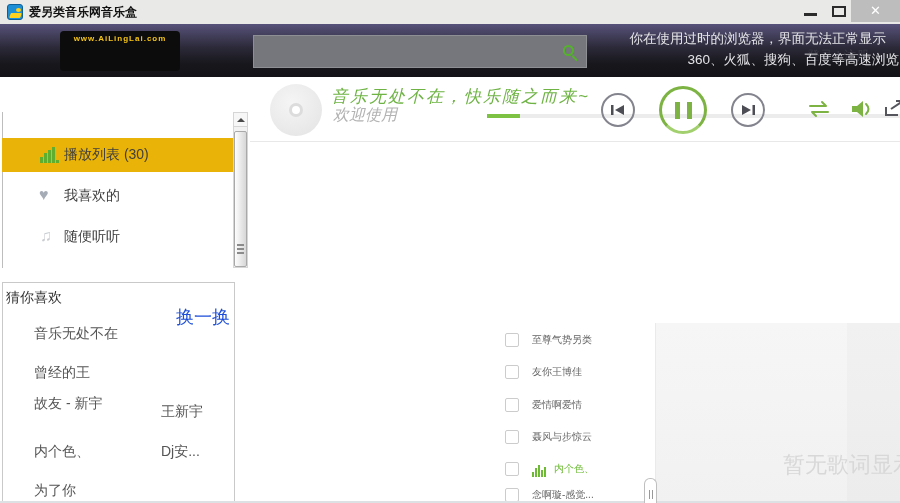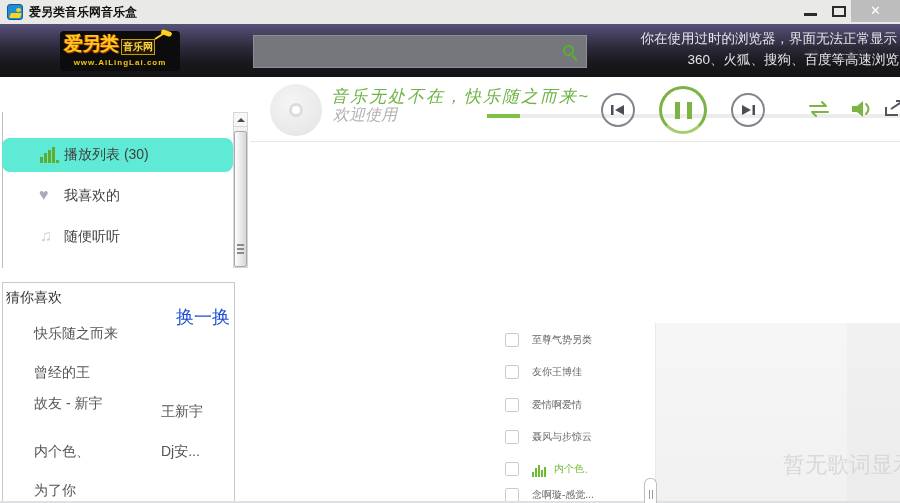--- a/index.html
+++ b/index.html
@@ -27,21 +27,21 @@
   .logo-big { font-size:19px; font-weight:900; color:#ffc91c; letter-spacing:-1px;
               text-shadow:1px 1px 0 #a33a00, -1px 0 0 #a33a00; }
   .logo-small { font-size:10px; font-weight:bold; color:#ffd64a; border:1px solid #c79a12; padding:0 1px; margin:0 0 2px 3px; background:#241a00; }
   .logo-mic { position:absolute; right:2px; top:-4px; width:22px; height:12px; }
   .logo-url { font-size:8px; font-weight:bold; color:#f5c518; letter-spacing:1px; text-align:center; margin-top:1px; }
   .search-box { position:absolute; left:253px; top:11px; width:334px; height:33px; background:#76767d; border:1px solid #8e8e95; }
   .search-input { position:absolute; left:4px; top:2px; width:300px; height:27px; background:transparent; border:none; outline:none; color:#eee; font-size:14px; }
   .mag { position:absolute; right:12px; top:9px; width:11px; height:11px; border:2px solid #54b32b; border-radius:50%; }
   .mag .tail { position:absolute; left:8px; top:8px; width:7px; height:2px; background:#54b32b; transform:rotate(45deg); transform-origin:0 0; }
   .login-faint { position:absolute; left:793px; top:23px; font-size:13px; color:#3c3c47; z-index:1;margin-left:14px; }
-  .warn1 { position:absolute; right:3px; top:6px; font-size:13.5px; color:#e4e4e7; z-index:2; white-space:nowrap; }
+  .warn1 { position:absolute; right:14px; top:6px; font-size:13.5px; color:#e4e4e7; z-index:2; white-space:nowrap; }
   .warn2 { position:absolute; right:1px; top:27px; font-size:13.5px; color:#e4e4e7; z-index:2; white-space:nowrap; }
 
   
   .disc { position:absolute; left:270px; top:84px; width:52px; height:52px; border-radius:50%;
           background:radial-gradient(circle at 42% 36%, #f5f5f5 0%, #ebebeb 55%, #e2e2e2 100%); }
   .disc .hole { position:absolute; left:19px; top:19px; width:14px; height:14px; border-radius:50%; background:#fff; border:3px solid #dcdcdc; }
   .marquee { position:absolute; left:331px; top:85px; font-size:17px; font-style:italic; color:#6eb344; letter-spacing:2px; white-space:nowrap; }
   .welcome { position:absolute; left:333px; top:105px; font-size:16px; font-style:italic; color:#b3b3b3; }
   .progress-track { position:absolute; left:487px; top:114px; width:413px; height:4px; background:#ececec; }
   .progress-fill { position:absolute; left:0; top:0; width:33px; height:4px; background:#7dc242; }
@@ -52,21 +52,21 @@
   .pause-bars { display:flex; gap:7px; }
   .pause-bars i { display:block; width:5px; height:17px; background:#7cb342; }
   .icon-loop { position:absolute; left:806px; top:100px; }
   .icon-volume { position:absolute; left:850px; top:100px; }
   .icon-share { position:absolute; left:884px; top:99px; }
   .player-divider { position:absolute; left:250px; top:141px; width:650px; height:1px; background:#e8e8e8; }
 
   
   .listbox1 { position:absolute; left:2px; top:112px; width:246px; height:156px; border-left:1px solid #bdbdbd; background:#fff; }
   .side-row { position:absolute; left:2px; width:231px; height:34px; }
-  .side-row.active { background:#5eead4;border-radius:8px; }
+  .side-row.active { background:#eab308; }
   .side-label { position:absolute; left:62px; top:8px; font-size:14px; color:#3f3f3f; }
   .eq { position:absolute; left:38px; bottom:9px; display:flex; align-items:flex-end; gap:1px; }
   .eq i { display:block; width:3px; background:#5fae2f; }
   .eq .dot { width:3px; height:3px; background:#5fae2f; }
   .heart-ic { position:absolute; left:37px; top:7px; font-size:16px; color:#a6acb5; }
   .note-ic { position:absolute; left:38px; top:7px; font-size:16px; color:#c9ccd1; }
 
   .side-scrollbar { position:absolute; left:233px; top:112px; width:15px; height:156px; background:#f2f2f2; border:1px solid #d6d6d6; }
   .sb-up { position:absolute; left:0; top:0; width:13px; height:14px; background:#f7f7f7; border-bottom:1px solid #d6d6d6; }
   .sb-up .tri { position:absolute; left:3px; top:5px; width:0; height:0; border-left:4px solid transparent; border-right:4px solid transparent; border-bottom:4px solid #4a4a4a; }
@@ -112,28 +112,20 @@
         <div class="dash"></div>
       </div>
     <div class="winbtn btn-max">
         <div class="box"></div>
       </div>
     <div class="winbtn btn-close">✕</div>
   </div>
 
   <div class="header">
     <div class="logo">
-      <div class="logo-row">
-        <span class="logo-big">爱另类</span>
-        <span class="logo-small">音乐网</span>
-        <svg class="logo-mic" viewBox="0 0 22 12">
-          <rect x="10" y="0" width="11" height="5" rx="2.5" fill="#ffd21e" transform="rotate(18 10 0)"></rect>
-          <line x1="3" y1="10" x2="11" y2="5" stroke="#ffd21e" stroke-width="2"></line>
-        </svg>
-      </div>
       <div class="logo-url">www.AiLingLai.com</div>
     </div>
     <div class="search-box">
       <input class="search-input" placeholder="" style="">
       <div class="mag">
           <div class="tail"></div>
         </div>
     </div>
     <div class="login-faint">登录 | 注册</div>
     <div class="warn1">你在使用过时的浏览器，界面无法正常显示</div>
@@ -209,21 +201,21 @@
     <div class="sb-thumb">
       <div class="sb-grip" style="top:112px;"></div>
       <div class="sb-grip" style="top:116px;"></div>
       <div class="sb-grip" style="top:120px;"></div>
     </div>
   </div>
 
   <div class="listbox2">
     <div class="guess-title">猜你喜欢</div>
     <div class="guess-refresh">换一换</div>
-    <div class="guess-item" style="top:42px;">快乐随之而来</div>
+    <div class="guess-item" style="top:42px;">音乐无处不在</div>
     <div class="guess-item" style="top:81px;">曾经的王</div>
     <div class="guess-item" style="top:112px;text-align:center;">故友 - 新宇</div>
     <div class="guess-artist" style="top:120px;">王新宇</div>
     <div class="guess-item" style="top:160px;">内个色、</div>
     <div class="guess-artist" style="top:160px;">Dj安...</div>
     <div class="guess-item" style="top:199px;">为了你</div>
   </div>
 
   <div class="lyrics-panel"></div>
   <div class="right-strip"></div>

